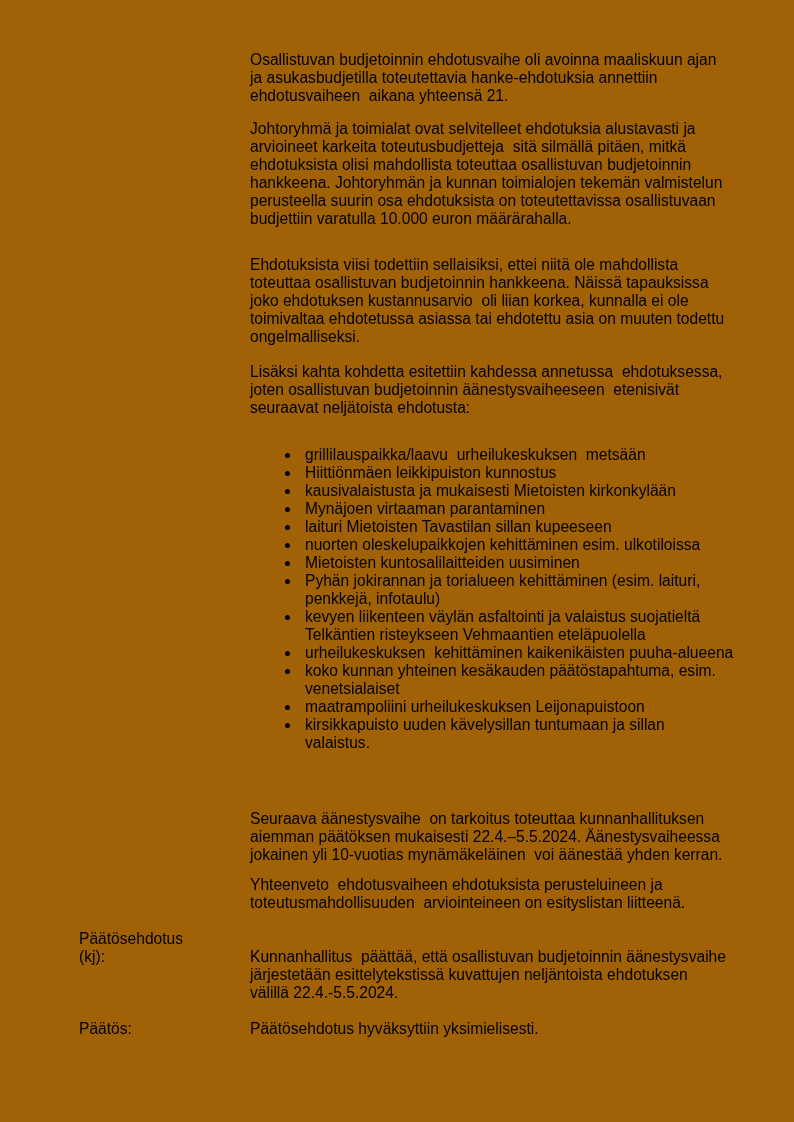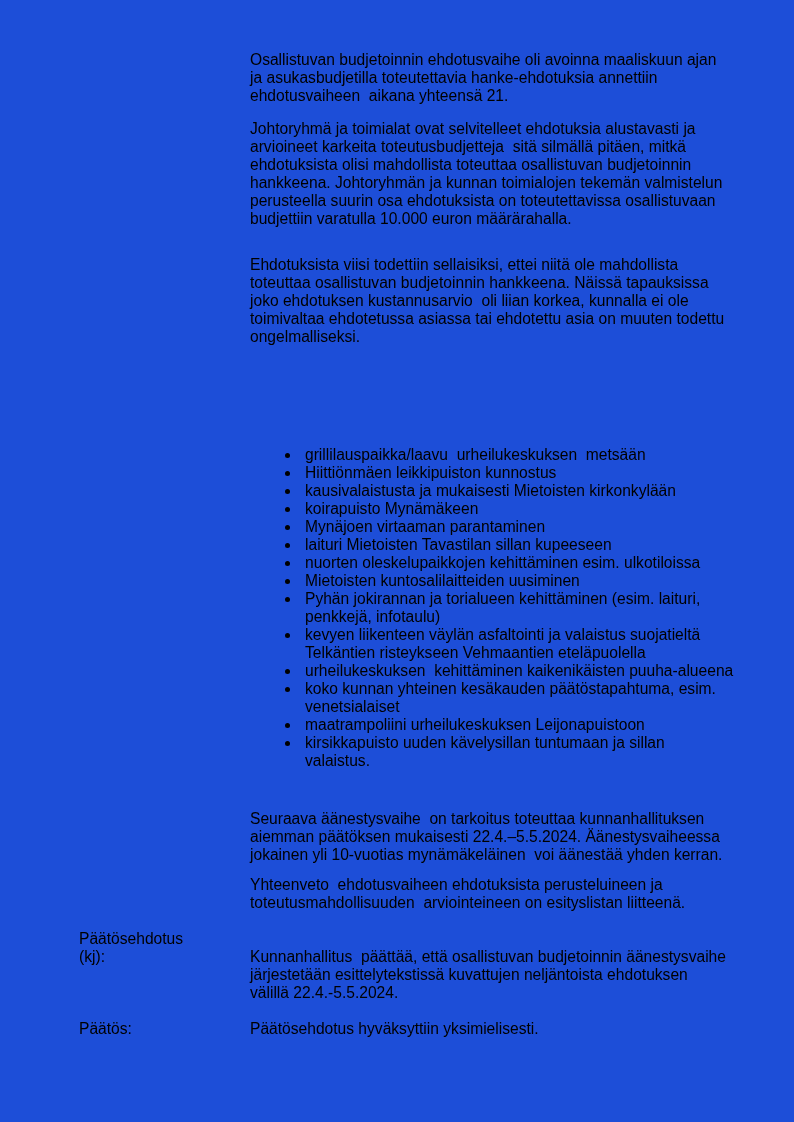--- a/index.html
+++ b/index.html
@@ -1,20 +1,20 @@
 <!DOCTYPE html>
 <html lang="fi"><head>
 <meta charset="utf-8">
 <style>
   html, body { margin: 0; padding: 0; background: #ffffff; }
   .page {
     position: relative;
     width: 794px;
     height: 1122px;
-    background: #1d4ed8;
+    background: #a16207;
     color: #000000;
     font-family: "Liberation Sans", "DejaVu Sans", sans-serif;
     font-size: 15.6px;
     line-height: 18px;
     overflow: hidden;
   }
   .block {
     position: absolute;
     margin: 0;
     white-space: pre;   
@@ -62,26 +62,28 @@
 hankkeena. Johtoryhmän ja kunnan toimialojen tekemän valmistelun
 perusteella suurin osa ehdotuksista on toteutettavissa osallistuvaan
 budjettiin varatulla 10.000 euron määrärahalla.</p>
 
   <p class="block main" style="top:256px">Ehdotuksista viisi todettiin sellaisiksi, ettei niitä ole mahdollista
 toteuttaa osallistuvan budjetoinnin hankkeena. Näissä tapauksissa
 joko ehdotuksen kustannusarvio  oli liian korkea, kunnalla ei ole
 toimivaltaa ehdotetussa asiassa tai ehdotettu asia on muuten todettu
 ongelmalliseksi.</p>
 
+  <p class="block main" style="top:363px">Lisäksi kahta kohdetta esitettiin kahdessa annetussa  ehdotuksessa,
+joten osallistuvan budjetoinnin äänestysvaiheeseen  etenisivät
+seuraavat neljätoista ehdotusta:</p>
 
   <ul class="proposal-list">
     <li>grillilauspaikka/laavu  urheilukeskuksen  metsään</li>
     <li>Hiittiönmäen leikkipuiston kunnostus</li>
     <li>kausivalaistusta ja mukaisesti Mietoisten kirkonkylään</li>
-    <li>koirapuisto Mynämäkeen</li>
     <li>Mynäjoen virtaaman parantaminen</li>
     <li>laituri Mietoisten Tavastilan sillan kupeeseen</li>
     <li>nuorten oleskelupaikkojen kehittäminen esim. ulkotiloissa</li>
     <li>Mietoisten kuntosalilaitteiden uusiminen</li>
     <li>Pyhän jokirannan ja torialueen kehittäminen (esim. laituri,
 penkkejä, infotaulu)</li>
     <li>kevyen liikenteen väylän asfaltointi ja valaistus suojatieltä
 Telkäntien risteykseen Vehmaantien eteläpuolella</li>
     <li>urheilukeskuksen  kehittäminen kaikenikäisten puuha-alueena</li>
     <li>koko kunnan yhteinen kesäkauden päätöstapahtuma, esim.

